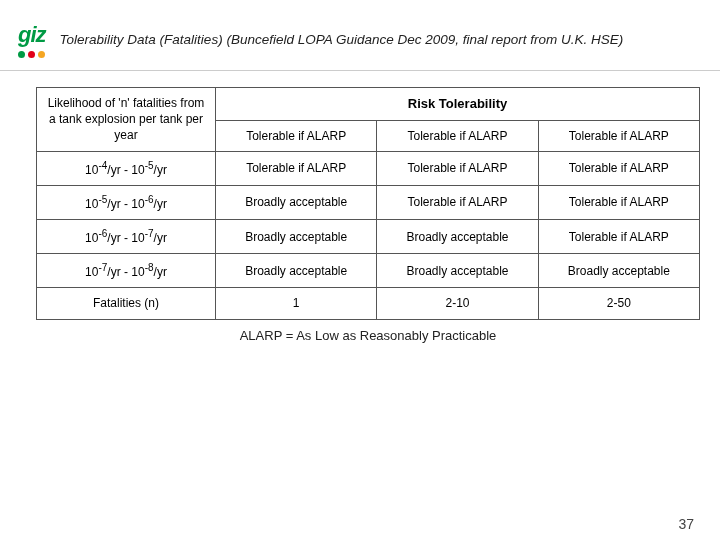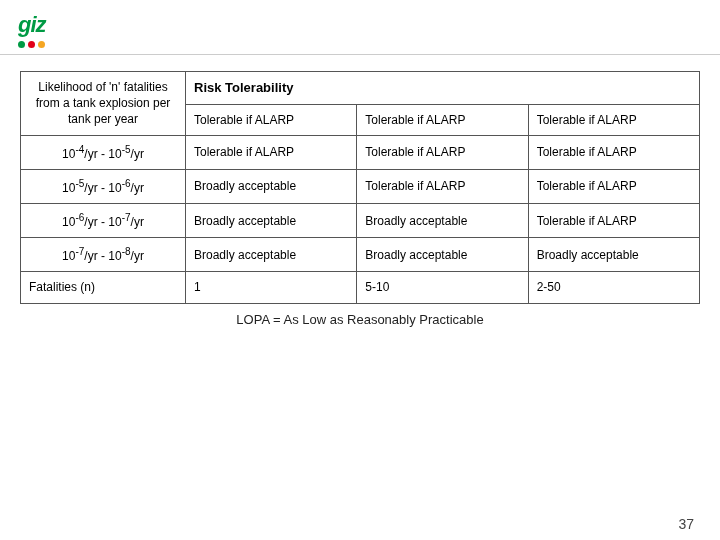--- a/index.html
+++ b/index.html
@@ -9,22 +9,23 @@
       width: 720px;
       height: 540px;
       overflow: hidden;
       position: relative;
     }
 
     
     .header {
       display: flex;
       align-items: center;
-      padding: 12px 18px 6px 18px;
+      padding: 12px 18px 12px 18px;
       border-bottom: 1px solid #ccc;
+      margin-top: 10px;
     }
     .logo {
       margin-right: 14px;
       flex-shrink: 0;
     }
     .logo-text {
       font-size: 22px;
       font-weight: bold;
       color: #009a44;
       font-style: italic;
@@ -44,40 +45,41 @@
       font-size: 13.5px;
       color: #222;
       line-height: 1.4;
     }
     .header-title span {
       font-style: italic;
     }
 
     
     .content {
-      padding: 16px 20px 8px 20px;
+      padding: 16px 20px 8px 36px;
     }
 
     
     table {
       width: 100%;
       border-collapse: collapse;
       font-size: 12px;
     }
     th, td {
       border: 1px solid #555;
       padding: 7px 8px;
+      text-align: center;
       vertical-align: middle;
       line-height: 1.35;
     }
     .row-header {
       text-align: center;
       font-size: 12px;
       background: #fff;
-      width: 165px;
+      width: 179px;
     }
     .top-left-cell {
       background: #fff;
       text-align: center;
       font-size: 12px;
       font-weight: normal;
       vertical-align: middle;
     }
     .risk-header {
       font-weight: bold;
@@ -116,20 +118,24 @@
 
 <div class="header">
   <div class="logo">
     <div class="logo-text">giz</div>
     <div class="logo-dots">
       <div class="dot" style="background:#009a44;"></div>
       <div class="dot" style="background:#e2001a;"></div>
       <div class="dot" style="background:#f5a623;"></div>
     </div>
   </div>
+  <div class="header-title">
+    <span>Tolerability Data (Fatalities)</span>
+    <span>(Buncefield LOPA Guidance Dec 2009, final report from U.K. HSE)</span>
+  </div>
 </div>
 
 <div class="content">
   <table>
 
     <tbody>
         <tr>
       <td class="top-left-cell" rowspan="2">Likelihood of 'n' fatalities from a tank explosion per tank per year</td>
       <td colspan="3" class="risk-header">Risk Tolerability</td>
     </tr>
@@ -164,22 +170,22 @@
     <tr>
       <td class="row-header">10<sup>-7</sup>/yr - 10<sup>-8</sup>/yr</td>
       <td class="broadly-acceptable">Broadly acceptable</td>
       <td class="broadly-acceptable">Broadly acceptable</td>
       <td class="broadly-acceptable">Broadly acceptable</td>
     </tr>
 
     <tr class="fatalities-row">
       <td class="fatalities-label">Fatalities (n)</td>
       <td>1</td>
-      <td>5-10</td>
+      <td>2-10</td>
       <td>2-50</td>
     </tr>
   </tbody>
     </table>
 
-  <div class="footer-note">LOPA = As Low as Reasonably Practicable</div>
+  <div class="footer-note">ALARP = As Low as Reasonably Practicable</div>
 </div>
 
 <div class="page-number">37</div>
 
 </body></html>

